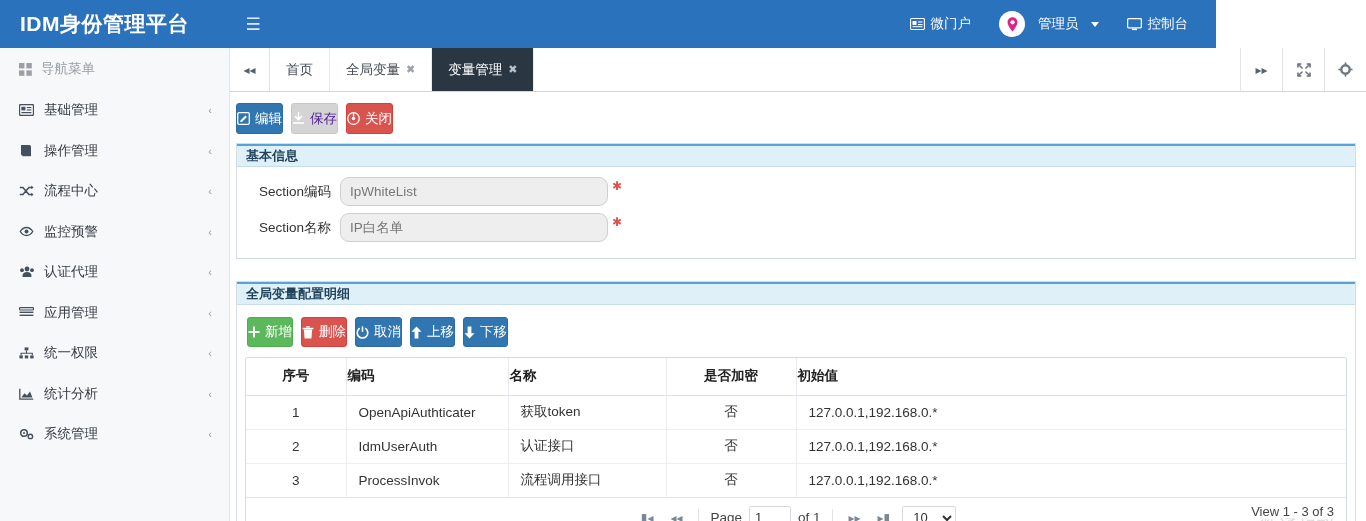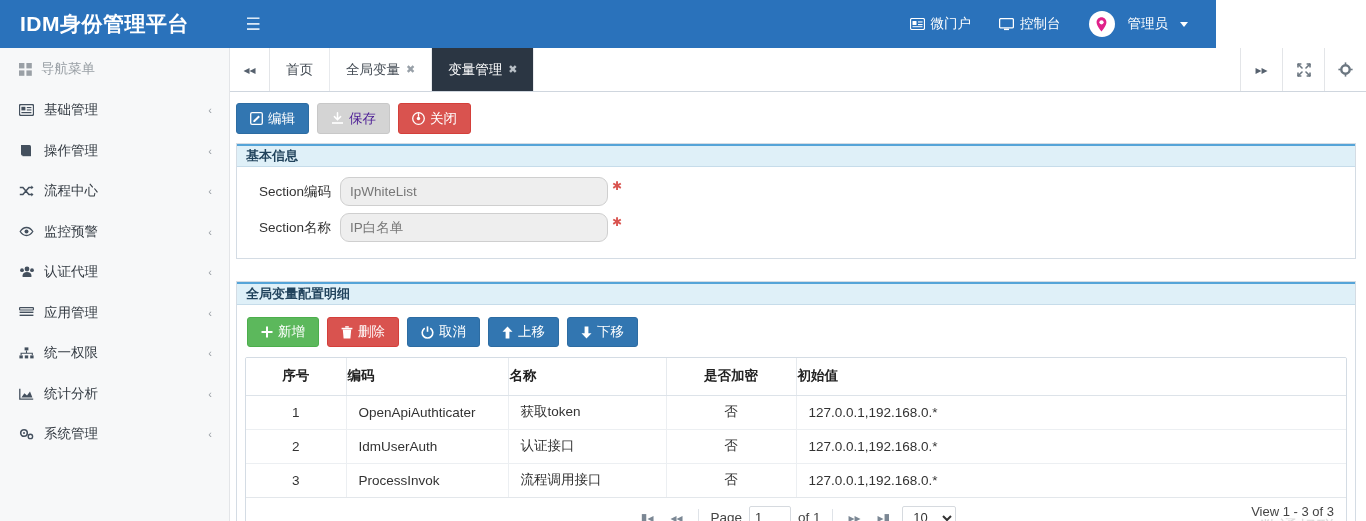--- a/index.html
+++ b/index.html
@@ -122,21 +122,21 @@
   
   .content {
     position: absolute; top: 92px; left: 230px;
     width: 1136px; height: 429px;
     background: #ffffff;
     padding: 11px 10px 0 6px;
   }
   .toolbar { display: flex; gap: 8px; padding: 0 0 9px 0; }
   .btn {
     display: inline-flex; align-items: center; gap: 5px;
-    height: 31px; padding: 0 13px;
+    height: 31px; padding: 0 0;
     border-radius: 3px; border: 1px solid transparent;
     font-size: 13.5px; color: #fff;
     cursor: pointer; white-space: nowrap;
   }
   .btn-blue { background: #3276b1; border-color: #2d6ca2; }
   .btn-gray { background: #d4d4d4; border-color: #c8c8c8; color: #4c1d95; cursor: default; }
   .btn-red  { background: #d9534f; border-color: #d43f3a; }
   .btn-green{ background: #5cb85c; border-color: #4cae4c; }
   .btn-sm { height: 30px; font-size: 13.5px; }
 
@@ -258,38 +258,38 @@
             <rect x="2.5" y="3" width="4" height="4" rx="0.6" fill="#fff"></rect>
             <rect x="8" y="3.4" width="4.6" height="1.1" fill="#fff"></rect>
             <rect x="8" y="6" width="4.6" height="1.1" fill="#fff"></rect>
             <rect x="2.5" y="8.2" width="10" height="1" fill="#fff"></rect>
           </svg>
       </span>
       <span>微门户</span>
     </div>
 
     <div class="nav-item">
+      <span class="avatar-pin">
+        <svg width="17" height="17" viewBox="0 0 20 20">
+          <path d="M10 1.6c-3.2 0-5.8 2.6-5.8 5.8 0 4.3 5.8 10.9 5.8 10.9s5.8-6.6 5.8-10.9c0-3.2-2.6-5.8-5.8-5.8z" fill="#e0218a"></path>
+          <circle cx="10" cy="7.4" r="2.5" fill="#ffffff"></circle>
+        </svg>
+      </span>
+      <span>管理员</span>
+      <span class="caret-d"></span>
+    </div>
+
+    <div class="nav-item">
       <span class="ico">
         <svg width="15" height="13" viewBox="0 0 15 13">
             <rect x="0.6" y="0.6" width="13.8" height="9.3" rx="1.2" fill="none" stroke="#fff" stroke-width="1.3"></rect>
             <rect x="5" y="10.6" width="5" height="1.5" fill="#fff"></rect>
           </svg>
       </span>
       <span>控制台</span>
-    </div>
-
-    <div class="nav-item">
-      <span class="avatar-pin">
-        <svg width="17" height="17" viewBox="0 0 20 20">
-          <path d="M10 1.6c-3.2 0-5.8 2.6-5.8 5.8 0 4.3 5.8 10.9 5.8 10.9s5.8-6.6 5.8-10.9c0-3.2-2.6-5.8-5.8-5.8z" fill="#e0218a"></path>
-          <circle cx="10" cy="7.4" r="2.5" fill="#ffffff"></circle>
-        </svg>
-      </span>
-      <span>管理员</span>
-      <span class="caret-d"></span>
     </div>
   </div>
 </div>
 
 <div class="sidebar">
   <div class="sidebar-header">
     <span>
       <svg width="13" height="13" viewBox="0 0 13 13">
           <rect x="0" y="0" width="5.4" height="5.4" fill="#9aa0a6"></rect>
           <rect x="7.4" y="0" width="5.4" height="5.4" fill="#9aa0a6"></rect>

